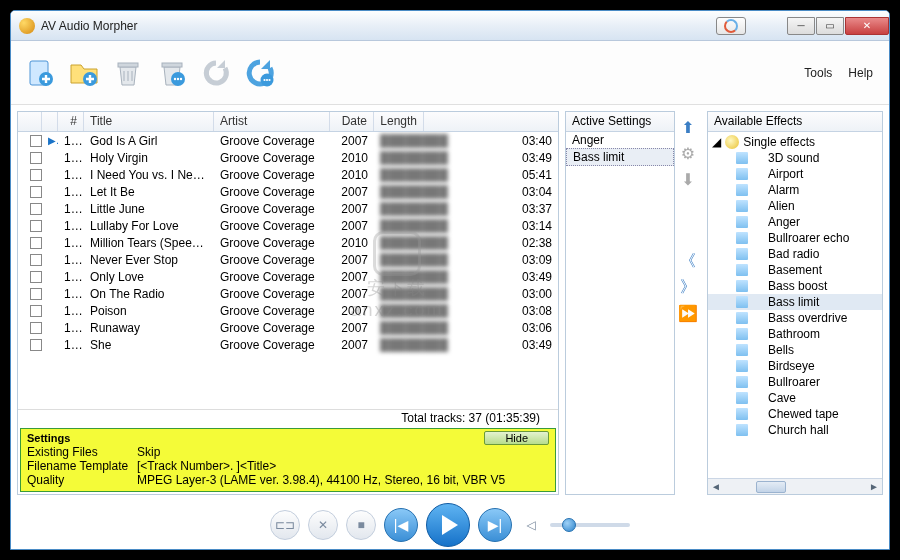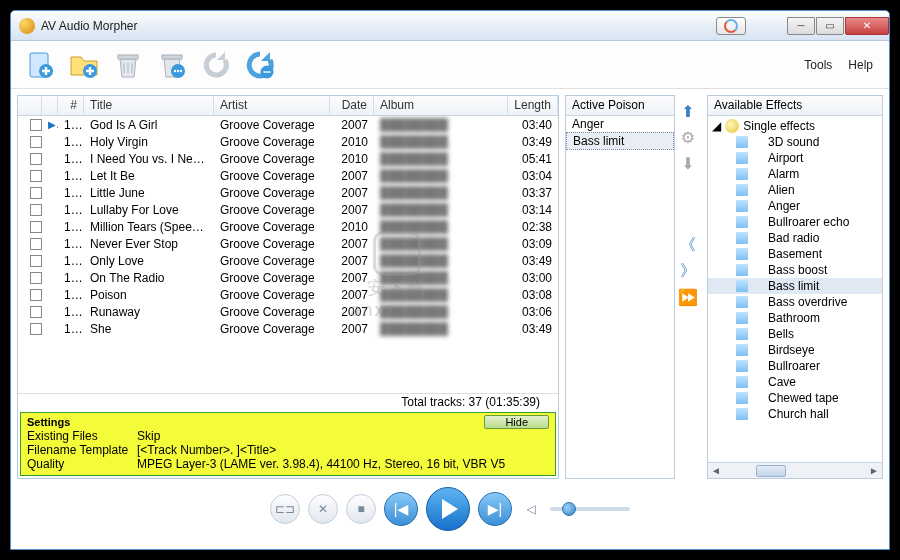--- a/index.html
+++ b/index.html
@@ -6,21 +6,21 @@
 body { background: #000; padding: 10px; }
 .window { width: 880px; height: 540px; background: #fff; border: 1px solid #4a8bc5; border-radius: 5px 5px 0 0; overflow: hidden; position: relative; }
 .titlebar { height: 30px; background: linear-gradient(#fdfefe, #e8eff7 50%, #d7e4f2); display: flex; align-items: center; padding: 0 0 0 8px; border-bottom: 1px solid #b8c8dc; }
 .titlebar .icon { width: 16px; height: 16px; margin-right: 6px; background: radial-gradient(circle at 30% 30%, #ffd966, #d68910); border-radius: 50%; }
 .titlebar .title { flex: 1; color: #222; }
 .winbtns { display: flex; }
 .winbtn { width: 28px; height: 18px; margin-left: 1px; border: 1px solid #888; background: linear-gradient(#f5f5f5,#dcdcdc); display:flex; align-items:center; justify-content:center; font-size:10px; color:#333; border-radius:0 0 2px 2px; }
 .winbtn.close { background: linear-gradient(#e98a8a,#c84040); color:#fff; width:44px; border-color:#a33; }
 .winbtn.browser { width:30px; margin-right:40px; border-radius:3px; background:linear-gradient(#fefefe,#e6e6e6); }
 .winbtn.browser .ring { width:14px; height:14px; border:2px solid #e05a3a; border-radius:50%; border-top-color:#6ab0e8; border-right-color:#6ab0e8; }
-.toolbar { height: 48px; background: #fdfdfd; display: flex; align-items: center; padding: 0 10px; border-bottom: 1px solid #e0e0e0; gap: 6px; }
+.toolbar { height: 64px; background: #fdfdfd; display: flex; align-items: center; padding: 0 10px; border-bottom: 1px solid #e0e0e0; gap: 6px; }
 .tbtn { width: 38px; height: 38px; border-radius: 4px; display:flex; align-items:center; justify-content:center; position:relative; }
 .tbtn svg { width:32px; height:32px; }
 .spacer { flex:1; }
 .menu-right { display:flex; gap:16px; padding-right:6px; }
 .menu-right span { color:#222; cursor:default; }
 .content { display:flex; height: 390px; padding: 6px 6px 0 6px; gap:6px; }
 .left-pane { flex:1; border:1px solid #bcd; display:flex; flex-direction:column; }
 .track-header { display:flex; background:linear-gradient(#fcfcfd,#eef2f7); border-bottom:1px solid #c5d3e3; height:20px; }
 .th { padding:2px 6px; border-right:1px solid #d3dce9; color:#333; white-space:nowrap; overflow:hidden; }
 .track-list { flex:1; overflow-y:auto; overflow-x:hidden; position:relative; }
@@ -141,21 +141,20 @@
 
   <div class="content">
     <div class="left-pane">
       <div class="track-header">
         <div class="th col-cb"></div>
         <div class="th col-pl"></div>
         <div class="th col-n">#</div>
         <div class="th col-t">Title</div>
         <div class="th col-ar">Artist</div>
         <div class="th col-dt">Date</div>
-        <div class="th col-al">Album</div>
         <div class="th col-ln">Length</div>
       </div>
       <div class="track-list" id="track-list">
           <div class="row">
             <div class="td col-cb">
               <div class="cbx"></div>
             </div>
   <div class="td col-pl playicon">▶▶</div>
   <div class="td col-n">1...</div>
   <div class="td col-t">God Is A Girl</div>
@@ -325,21 +324,21 @@
           </div>
         <div class="setting-row">
             <div class="k">Quality</div>
             <div>MPEG Layer-3 (LAME ver. 3.98.4), 44100 Hz, Stereo, 16 bit, VBR V5</div>
           </div>
       </div>
     </div>
 
     <div style="display:flex">
       <div class="mid-pane">
-        <div class="pane-head">Active Poison</div>
+        <div class="pane-head">Active Settings</div>
         <div class="active-list" id="active-list">
             <div class="item">Anger</div>
             <div class="item sel">Bass limit</div>
           </div>
       </div>
       <div class="mid-controls">
         <div class="arrowbtn">⬆</div>
         <div class="arrowbtn grey">⚙</div>
         <div class="arrowbtn grey">⬇</div>
         <div style="height:50px"></div>

